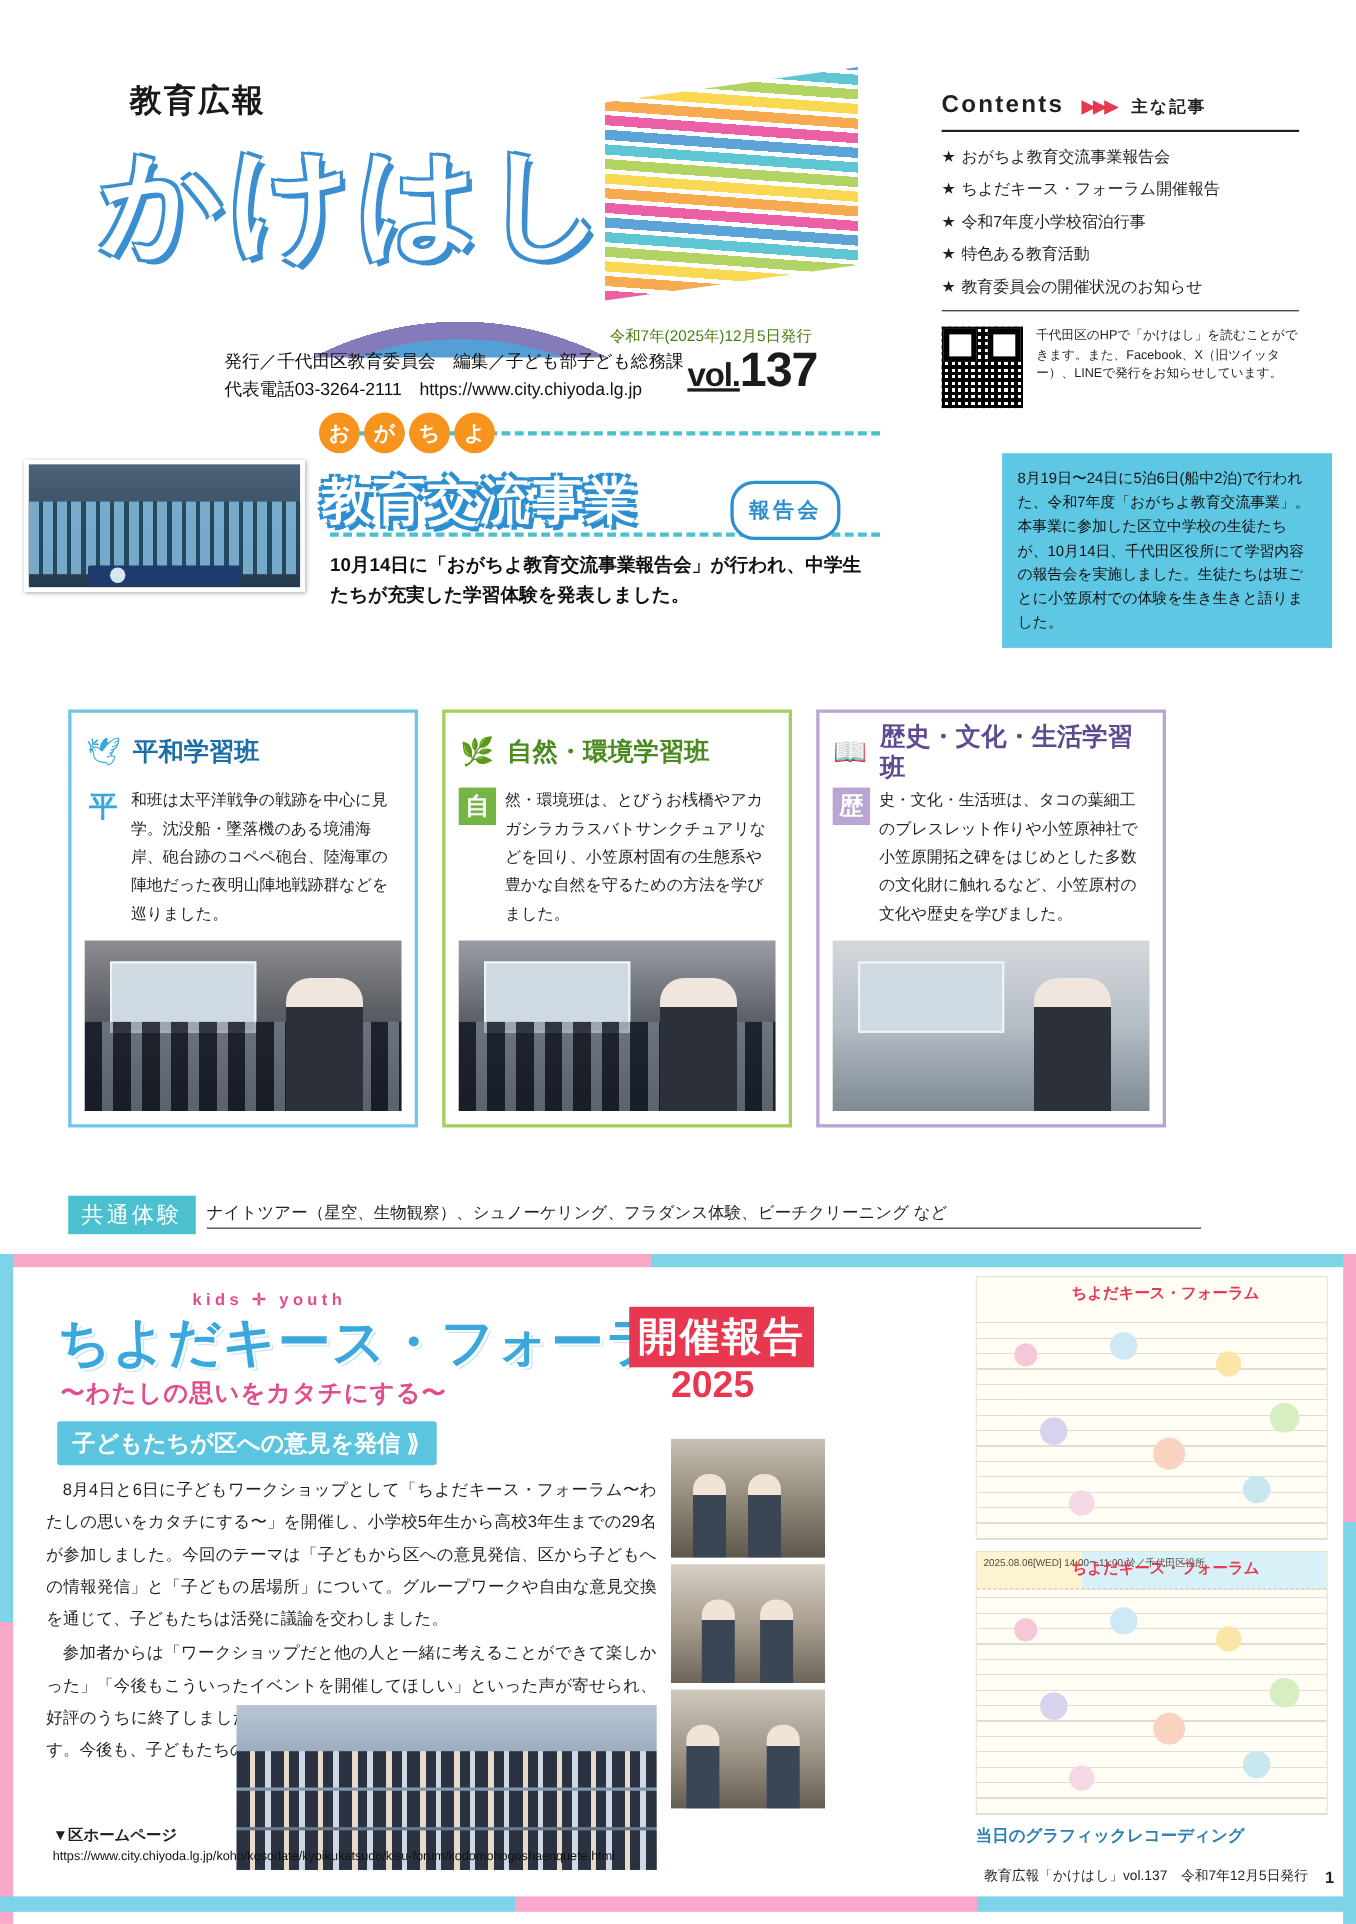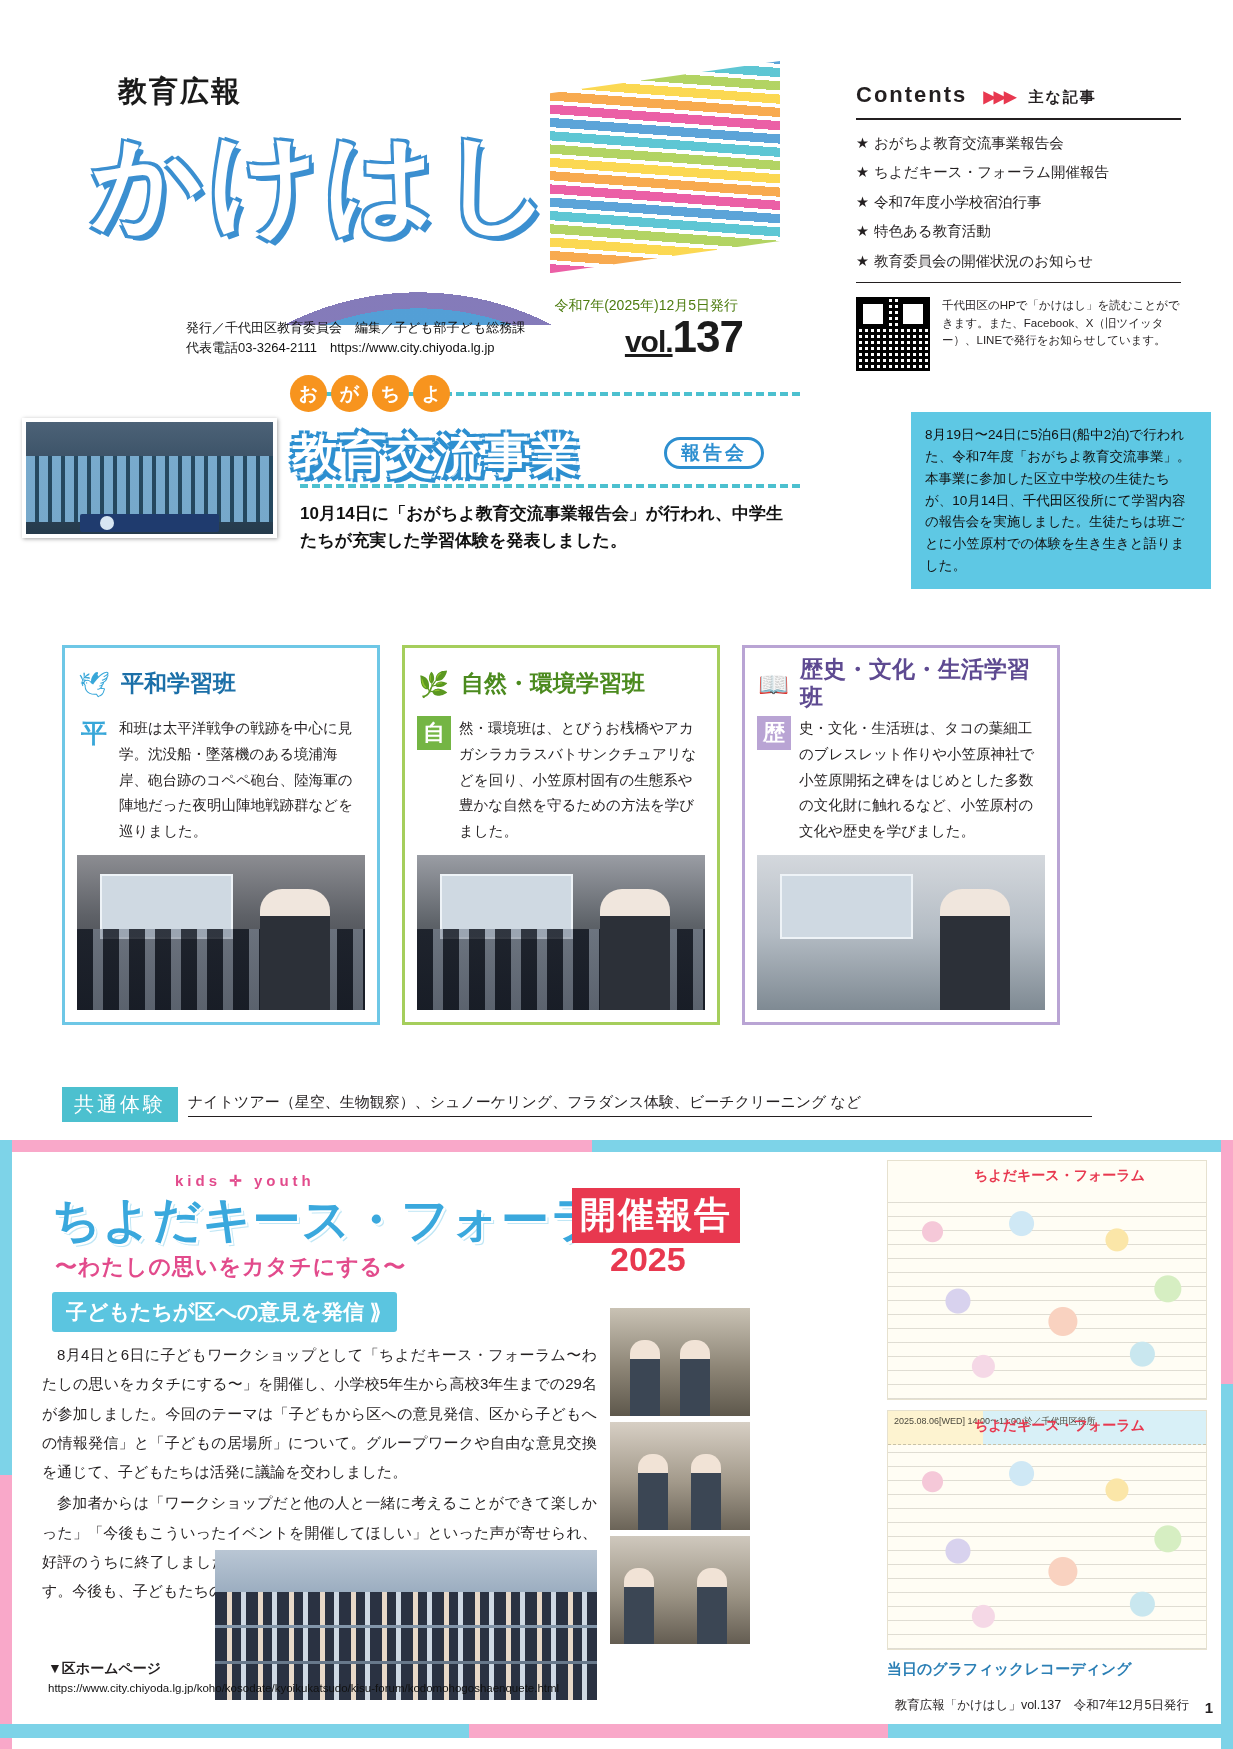--- a/index.html
+++ b/index.html
@@ -90,22 +90,22 @@
 
   .pub-date {
     position: absolute;
     right: 495px; top: 297px;
     font-size: 14px;
     color: #4d7c0f;
     white-space: nowrap;
   }
   .pub-info {
     position: absolute;
-    left: 186px; top: 318px;
-    font-size: 13px;
+    left: 204px; top: 318px;
+    font-size: 16px;
     line-height: 1.55;
     color: #111;
   }
   .volnum {
     position: absolute;
     right: 490px; top: 312px;
     font-size: 44px;
     font-weight: bold;
     color: #1b1b1b;
     letter-spacing: -1px;
@@ -194,21 +194,21 @@
     white-space: nowrap;
   }
   .houkokukai {
     position: absolute;
     left: 664px; top: 437px;
     border: 3px solid #2d8fd0;
     border-radius: 22px;
     color: #2d8fd0;
     font-size: 19px;
     font-weight: bold;
-    padding: 0 14px;
+    padding: 11px 14px;
     letter-spacing: 3px;
     background: #fff;
     white-space: nowrap;
   }
 
   .photo-report {
     position: absolute;
     left: 22px; top: 418px;
     width: 255px; height: 120px;
     border: 4px solid #fff;

